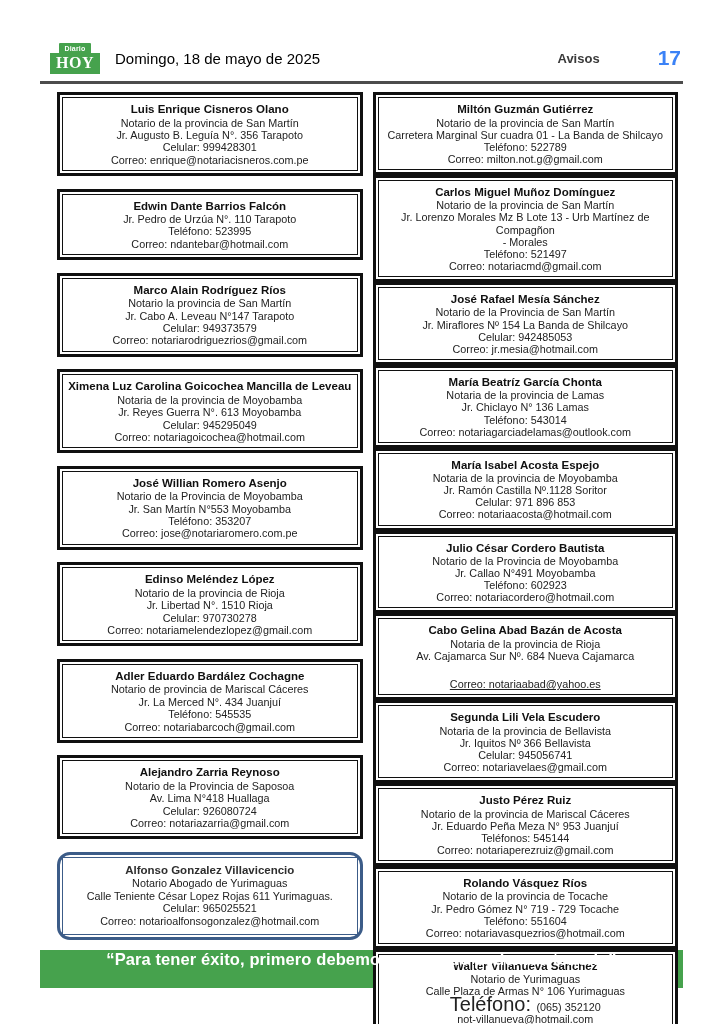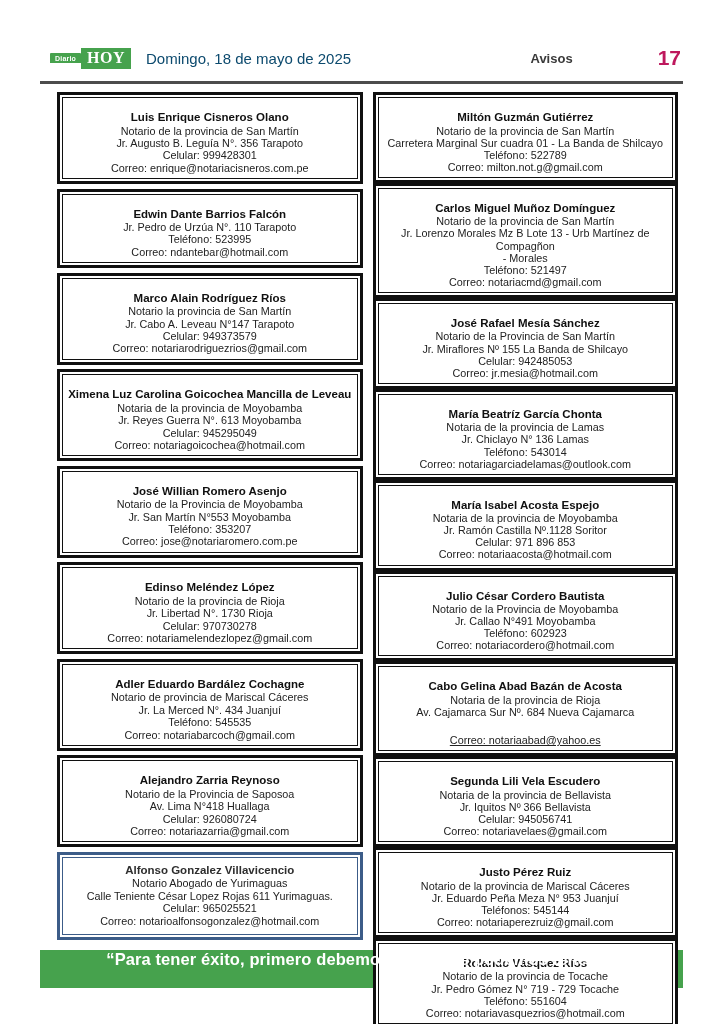--- a/index.html
+++ b/index.html
@@ -12,37 +12,37 @@
     font-family:"Liberation Sans", sans-serif;
     color:#1a1a1a;
     overflow:hidden;
   }
   
   .header {
     display:flex; align-items:center;
     margin:40px 38px 0 50px;
     height:36px;
   }
-  .logo { display:flex; flex-direction:row; align-items:center; }
+  .logo { display:flex; flex-direction:column; align-items:center; }
   .logo-tab {
     background:var(--green,#46a24d); color:#fff;
     font-size:7px; font-weight:bold; line-height:9px;
     padding:1px 5px 0 5px; letter-spacing:.2px;
     border-radius:1px 1px 0 0;
   }
   .logo-main {
     background:var(--green,#46a24d); color:#fff;
     font-family:"Liberation Serif", serif; font-weight:bold;
     font-size:16px; line-height:18px; padding:1px 6px 2px 6px;
     letter-spacing:.5px;
   }
-  .date-text { margin-left:15px; font-size:15px; color:#0c4a6e; }
+  .date-text { margin-left:15px; font-size:15px; color:#000000; }
   .header-spacer { flex:1; }
   .section-title { font-size:13px; font-weight:bold; color:#3a3a3a; margin-right:58px; }
-  .page-number { font-size:21px; font-weight:bold; color:#be185d; margin-right:4px;margin-left:27px; }
+  .page-number { font-size:21px; font-weight:bold; color:#3b82f6; margin-right:4px; }
   .header-rule {
     margin:5px 40px 0 40px;
     border-top:3px solid #4c4c4c;
   }
   
   .columns {
     display:flex; gap:10px;
     margin:8px 45px 0 57px;
     height:848px;
   }
@@ -50,31 +50,31 @@
     flex:1; display:flex; flex-direction:column;
     justify-content:space-between;
   }
   .listing-box {
     border:3px solid #101010;
     background:#fff;
     padding:2px;
   }
   .listing-inner {
     border:1px solid #101010;
-    padding:13px 5px 4px 5px;
+    padding:5px 5px 4px 5px;
     text-align:center;
   }
   .listing-name {
     font-weight:bold; font-size:11.5px; line-height:13.5px; color:#101010;
   }
   .listing-line { font-size:10.8px; line-height:12.4px; color:#222; }
   .underline { text-decoration:underline;margin-top:16px; }
   .line-big { font-size:20px; }
   
-  .blue-border { border-color:var(--blue,#3c5c88); }
+  .blue-border { border-color:var(--blue,#3c5c88);border-radius:13px; }
   .blue-border .listing-inner { border-color:var(--blue,#3c5c88); padding-top:6px; padding-bottom:7px; }
   .blue-border .listing-name { color:#2e2e2e; }
   .big-name .listing-inner { padding:6px 5px 22px 5px; }
   .big-name .listing-name { font-size:20.5px; line-height:26px; }
   
   .col-right .listing-line { line-height:12.1px; }
   
   .quote-banner {
     margin:10px 40px 0 40px;
     height:38px;
@@ -146,21 +146,21 @@
             <div class="listing-line">Notario de la Provincia de Moyobamba</div>
             <div class="listing-line">Jr. San Martín N°553 Moyobamba</div>
             <div class="listing-line">Teléfono: 353207</div>
             <div class="listing-line">Correo: jose@notariaromero.com.pe</div>
           </div>
         </div>
         <div class="listing-box">
           <div class="listing-inner">
             <div class="listing-name">Edinso Meléndez López</div>
             <div class="listing-line">Notario de la provincia de Rioja</div>
-            <div class="listing-line">Jr. Libertad N°. 1730 Rioja</div>
+            <div class="listing-line">Jr. Libertad N°. 1510 Rioja</div>
             <div class="listing-line">Celular: 970730278</div>
             <div class="listing-line">Correo: notariamelendezlopez@gmail.com</div>
           </div>
         </div>
         <div class="listing-box">
           <div class="listing-inner">
             <div class="listing-name">Adler Eduardo Bardález Cochagne</div>
             <div class="listing-line">Notario de provincia de Mariscal Cáceres</div>
             <div class="listing-line">Jr. La Merced N°. 434 Juanjuí</div>
             <div class="listing-line">Teléfono: 545535</div>
@@ -203,21 +203,21 @@
             <div class="listing-line">Jr. Lorenzo Morales Mz B Lote 13 - Urb Martínez de Compagñon</div>
             <div class="listing-line">- Morales</div>
             <div class="listing-line">Teléfono: 521497</div>
             <div class="listing-line">Correo: notariacmd@gmail.com</div>
           </div>
         </div>
         <div class="listing-box">
           <div class="listing-inner">
             <div class="listing-name">José Rafael Mesía Sánchez</div>
             <div class="listing-line">Notario de la Provincia de San Martín</div>
-            <div class="listing-line">Jr. Miraflores Nº 155 La Banda de Shilcayo</div>
+            <div class="listing-line">Jr. Miraflores Nº 154 La Banda de Shilcayo</div>
             <div class="listing-line">Celular: 942485053</div>
             <div class="listing-line">Correo: jr.mesia@hotmail.com</div>
           </div>
         </div>
         <div class="listing-box">
           <div class="listing-inner">
             <div class="listing-name">María Beatríz García Chonta</div>
             <div class="listing-line">Notaria de la provincia de Lamas</div>
             <div class="listing-line">Jr. Chiclayo N° 136 Lamas</div>
             <div class="listing-line">Teléfono: 543014</div>

